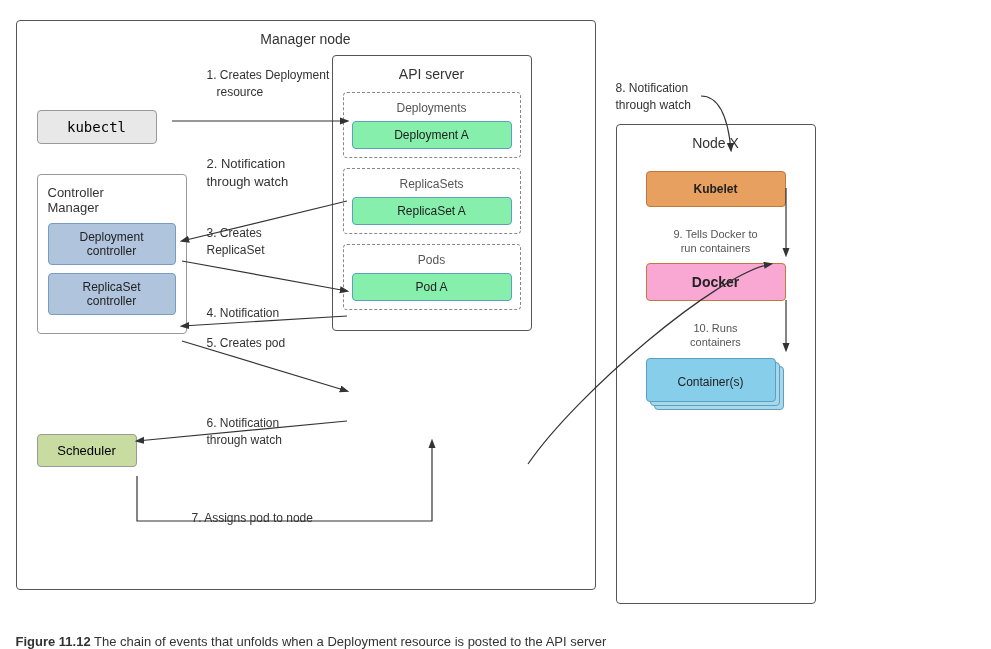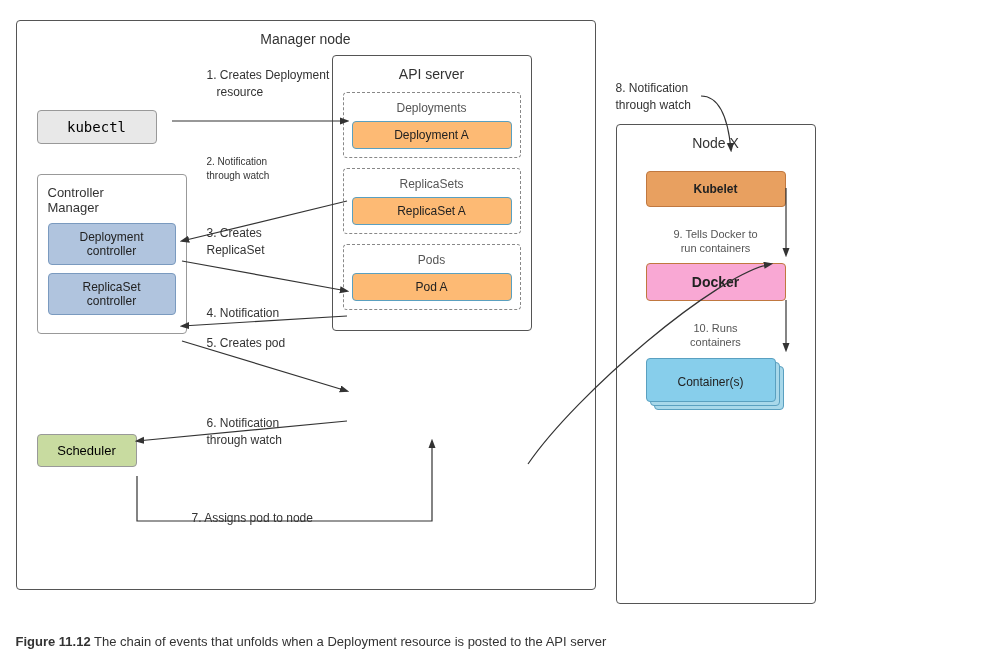--- a/index.html
+++ b/index.html
@@ -120,21 +120,21 @@
 
     .dashed-group-label {
       font-size: 12px;
       color: #555;
       margin-bottom: 6px;
       text-align: center;
     }
 
     
     .resource-box {
-      background: #fdba74;
+      background: #86efac;
       border: 1px solid #5aa0c0;
       border-radius: 4px;
       padding: 6px 10px;
       font-size: 12px;
       text-align: center;
       color: #222;
     }
 
     
     .node-x {
@@ -274,21 +274,21 @@
           <div class="ctrl-btn">ReplicaSet<br>controller</div>
         </div>
 
         <div class="scheduler-box" style="margin-top: 100px; margin-left: 10px;">Scheduler</div>
       </div>
 
       <div class="middle-section" style="position: relative; min-height: 500px;">
 
         <div style="position: absolute; top: 12px; left: 5px; font-size: 12px; color: #333; line-height: 1.4;">1. Creates Deployment<br>&nbsp;&nbsp;&nbsp;resource</div>
 
-        <div style="position: absolute; top: 100px; left: 5px; font-size: 10px; color: #333; line-height: 1.4;">2. Notification<br>through watch</div>
+        <div style="position: absolute; top: 100px; left: 5px; font-size: 13px; color: #333; line-height: 1.4;">2. Notification<br>through watch</div>
 
         <div style="position: absolute; top: 170px; left: 5px; font-size: 12px; color: #333; line-height: 1.4;">3. Creates<br>ReplicaSet</div>
 
         <div style="position: absolute; top: 250px; left: 5px; font-size: 12px; color: #333; line-height: 1.4;">4. Notification</div>
 
         <div style="position: absolute; top: 280px; left: 5px; font-size: 12px; color: #333; line-height: 1.4;">5. Creates pod</div>
 
         <div style="position: absolute; top: 360px; left: 5px; font-size: 12px; color: #333; line-height: 1.4;">6. Notification<br>through watch</div>
 
         <div style="position: absolute; top: 455px; left: -10px; font-size: 12px; color: #333; line-height: 1.4;">7. Assigns pod to node</div>

